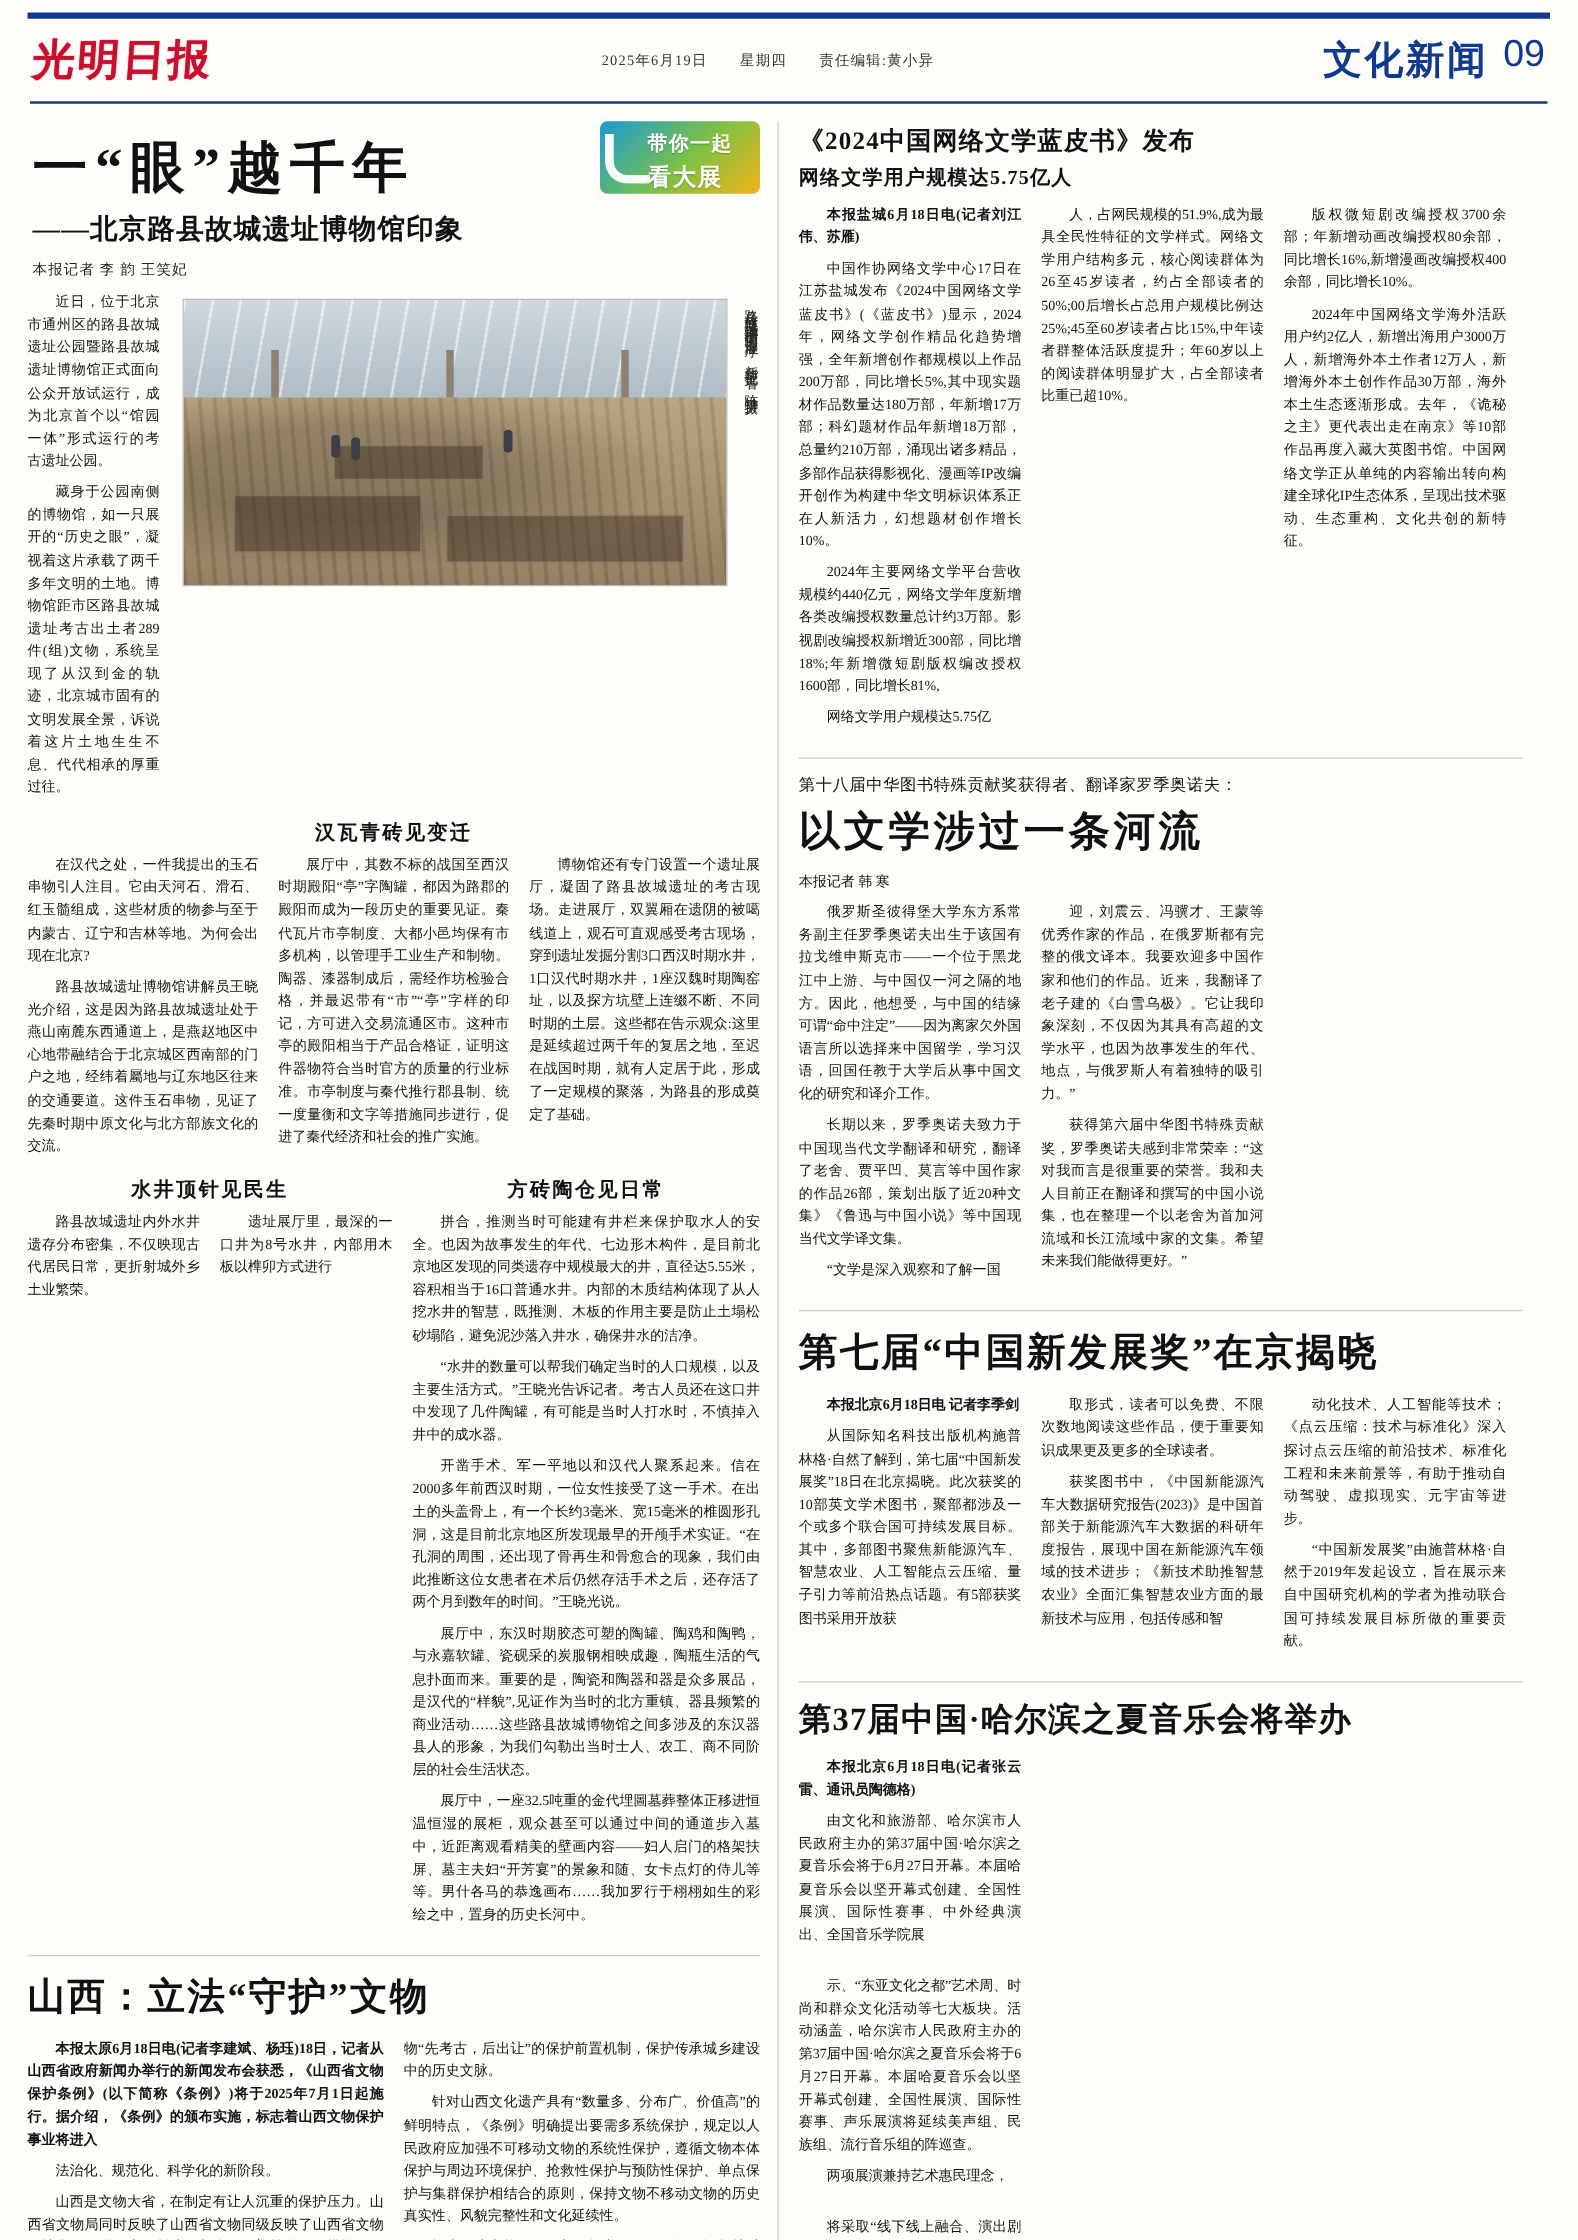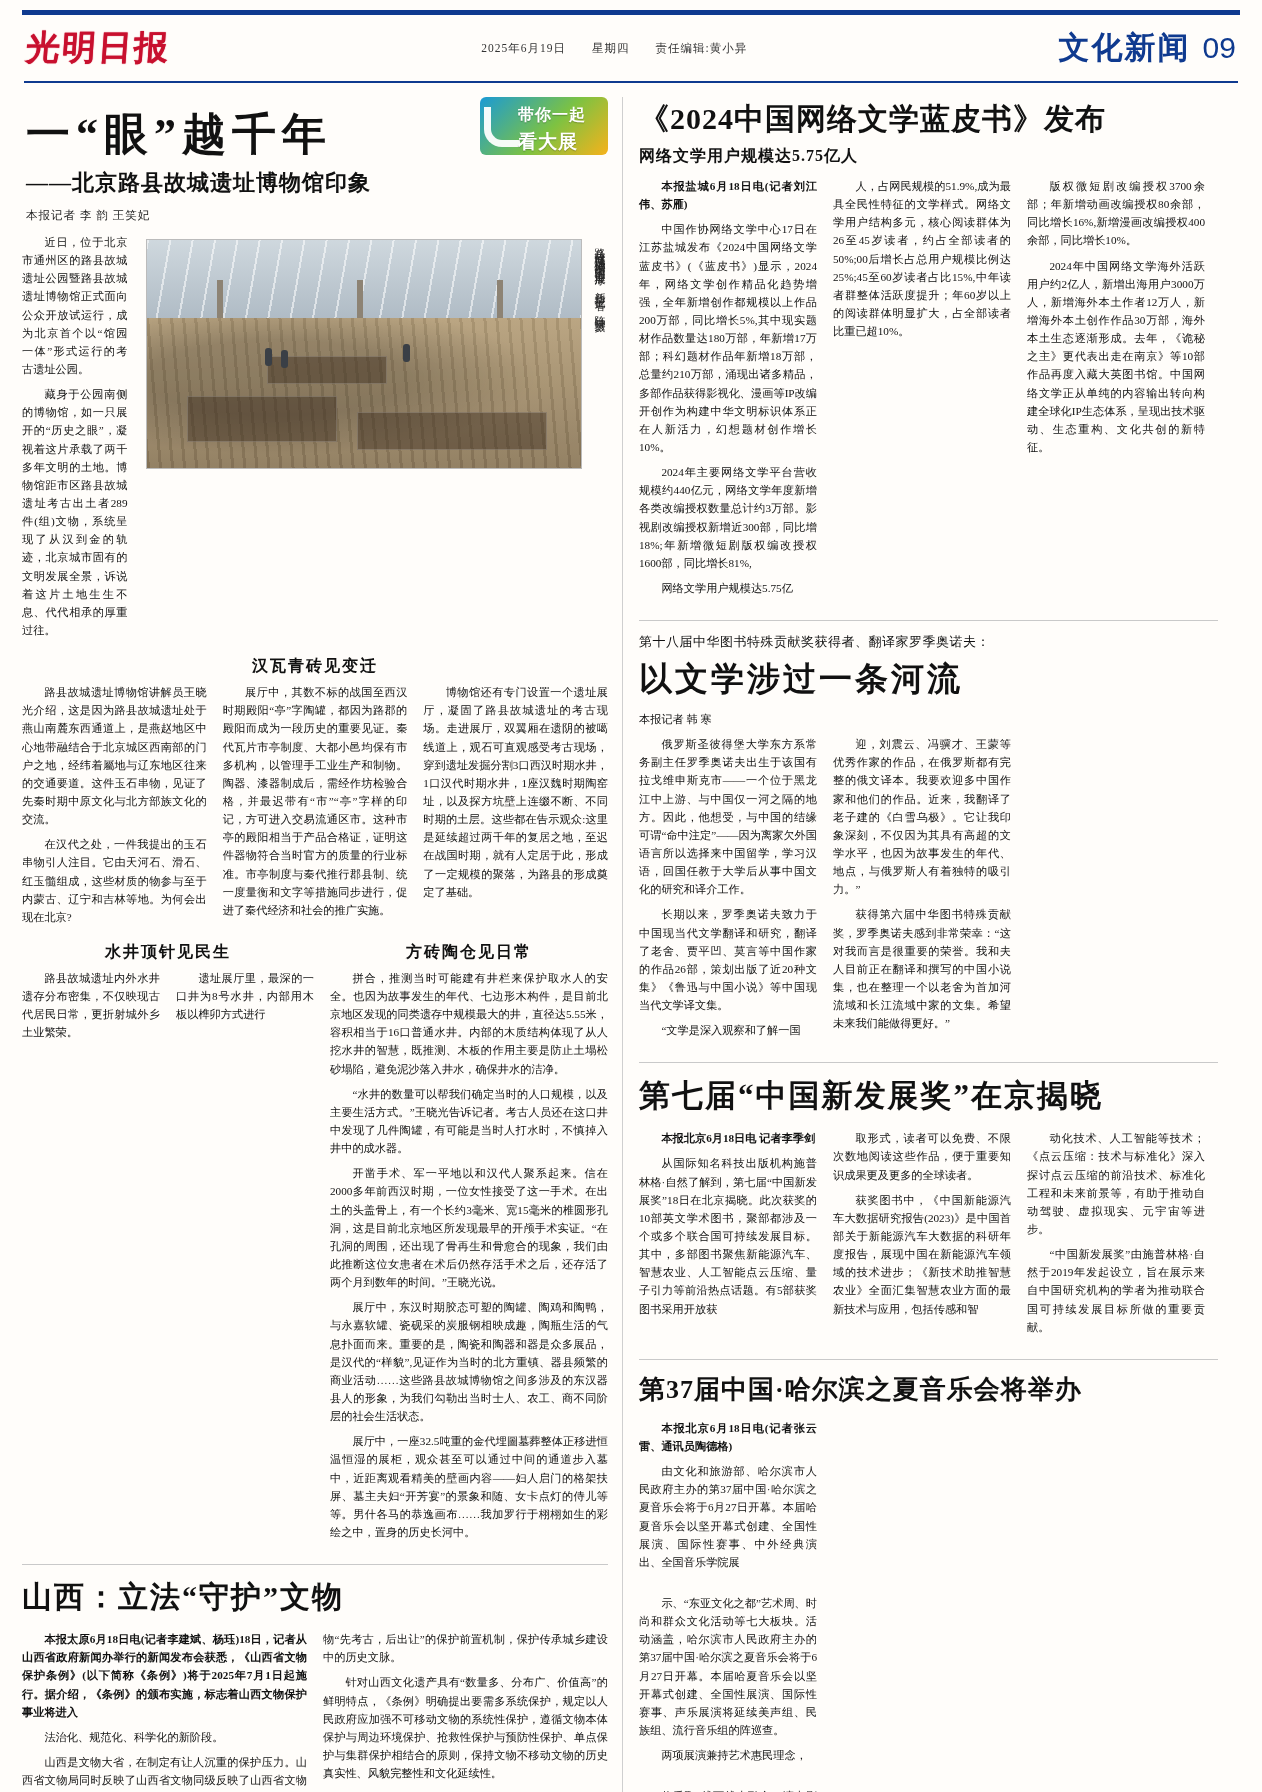--- a/index.html
+++ b/index.html
@@ -25,21 +25,21 @@
     font-family:"Liberation Serif", serif;
     font-size:34px; font-weight:bold; color:#c8102e;
     letter-spacing:2px;
     transform:skewX(-4deg);
     text-shadow:0 0 1px #c8102e;
   }
   .masthead-center {
     font-size:11.5px; color:#333; letter-spacing:1px;
     display:flex; gap:26px; align-items:center;
   }
-  .masthead-right { display:flex; align-items:center; gap:12px; }
+  .masthead-right { display:flex; align-items:flex-start; gap:12px; }
   .section-title {
     font-size:31px; font-weight:bold; color:#0f3a8f; letter-spacing:2px;
   }
   .page-no { font-size:30px; color:#0f3a8f; font-family:"Liberation Sans", sans-serif; }
   .mast-rule { height:2px; background:#0f3a8f; margin:2px 2px 0 2px; }
 
   
   .content { display:flex; gap:0; margin-top:14px; }
   .col-left { width:600px; padding-right:14px; }
   .col-right { width:596px; padding-left:16px; border-left:1px solid #cfcfcf; }
@@ -116,21 +116,21 @@
 
   .intro-col { font-size:11.2px; line-height:1.62; text-align:justify; }
   .intro-col p { margin:0 0 7px 0; text-indent:2em; }
 
   .left-top-flex { display:flex; gap:14px; }
   .left-intro { width:148px; }
 
   hr.sep { border:none; border-top:1px solid #c9c9c9; margin:16px 0 12px 0; }
 
   
-  .rh-1 { font-size:30px; font-weight:bold; letter-spacing:1px; margin:2px 0 6px 0; }
+  .rh-1 { font-size:20px; font-weight:bold; letter-spacing:1px; margin:2px 0 6px 0; }
   .rh-sub { font-size:16px; font-weight:bold; margin:0 0 10px 0; letter-spacing:1px; }
   .kicker { font-size:13px; margin:6px 0 6px 0; letter-spacing:.5px; }
   .rh-2 { font-size:33px; font-weight:bold; letter-spacing:3px; margin:4px 0 10px 0; }
   .rh-3 { font-size:31px; font-weight:bold; letter-spacing:2px; margin:6px 0 12px 0; }
   .rh-4 { font-size:26px; font-weight:bold; letter-spacing:1px; margin:6px 0 12px 0; }
   .small-by { font-size:11.2px; margin:0 0 8px 0; }
   .lead { font-weight:bold; }
 
   
   .lh-1 { font-size:30px; font-weight:bold; letter-spacing:2px; margin:2px 0 12px 0; }
@@ -193,22 +193,22 @@
             <div class="visitor" style="left:118px; top:108px;"></div>
             <div class="visitor" style="left:134px; top:110px;"></div>
             <div class="visitor" style="left:256px; top:104px;"></div>
           </div>
           <div class="photo-caption">路县故城遗址博物馆中的遗址展厅     新华社记者 陈钟昊摄</div>
         </div>
       </div>
 
       <div class="art-sub">汉瓦青砖见变迁</div>
       <div class="cols3">
+        <p>在汉代之处，一件我提出的玉石串物引人注目。它由天河石、滑石、红玉髓组成，这些材质的物参与至于内蒙古、辽宁和吉林等地。为何会出现在北京?</p>
         <p>路县故城遗址博物馆讲解员王晓光介绍，这是因为路县故城遗址处于燕山南麓东西通道上，是燕赵地区中心地带融结合于北京城区西南部的门户之地，经纬着屬地与辽东地区往来的交通要道。这件玉石串物，见证了先秦时期中原文化与北方部族文化的交流。</p>
-        <p>在汉代之处，一件我提出的玉石串物引人注目。它由天河石、滑石、红玉髓组成，这些材质的物参与至于内蒙古、辽宁和吉林等地。为何会出现在北京?</p>
         <p>展厅中，其数不标的战国至西汉时期殿阳“亭”字陶罐，都因为路郡的殿阳而成为一段历史的重要见证。秦代瓦片市亭制度、大都小邑均保有市多机构，以管理手工业生产和制物。陶器、漆器制成后，需经作坊检验合格，并最迟带有“市”“亭”字样的印记，方可进入交易流通区市。这种市亭的殿阳相当于产品合格证，证明这件器物符合当时官方的质量的行业标准。市亭制度与秦代推行郡县制、统一度量衡和文字等措施同步进行，促进了秦代经济和社会的推广实施。</p>
         <p>博物馆还有专门设置一个遗址展厅，凝固了路县故城遗址的考古现场。走进展厅，双翼厢在遗阴的被噶线道上，观石可直观感受考古现场，穿到遗址发掘分割3口西汉时期水井，1口汉代时期水井，1座汉魏时期陶窑址，以及探方坑壁上连缀不断、不同时期的土层。这些都在告示观众:这里是延续超过两千年的复居之地，至迟在战国时期，就有人定居于此，形成了一定规模的聚落，为路县的形成奠定了基础。</p>
       </div>
 
       <div style="display:flex; gap:16px; margin-top:6px;">
         <div style="width:292px;">
           <div class="art-sub">水井顶针见民生</div>
           <div class="cols2">
             <p>路县故城遗址内外水井遗存分布密集，不仅映现古代居民日常，更折射城外乡土业繁荣。</p>
             <p>遗址展厅里，最深的一口井为8号水井，内部用木板以榫卯方式进行</p>

